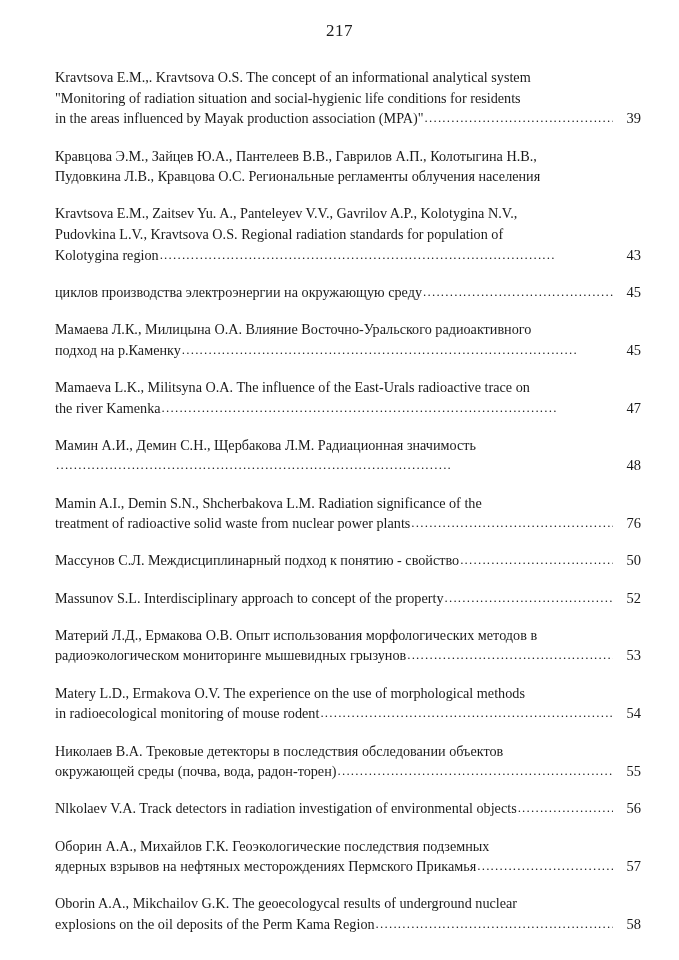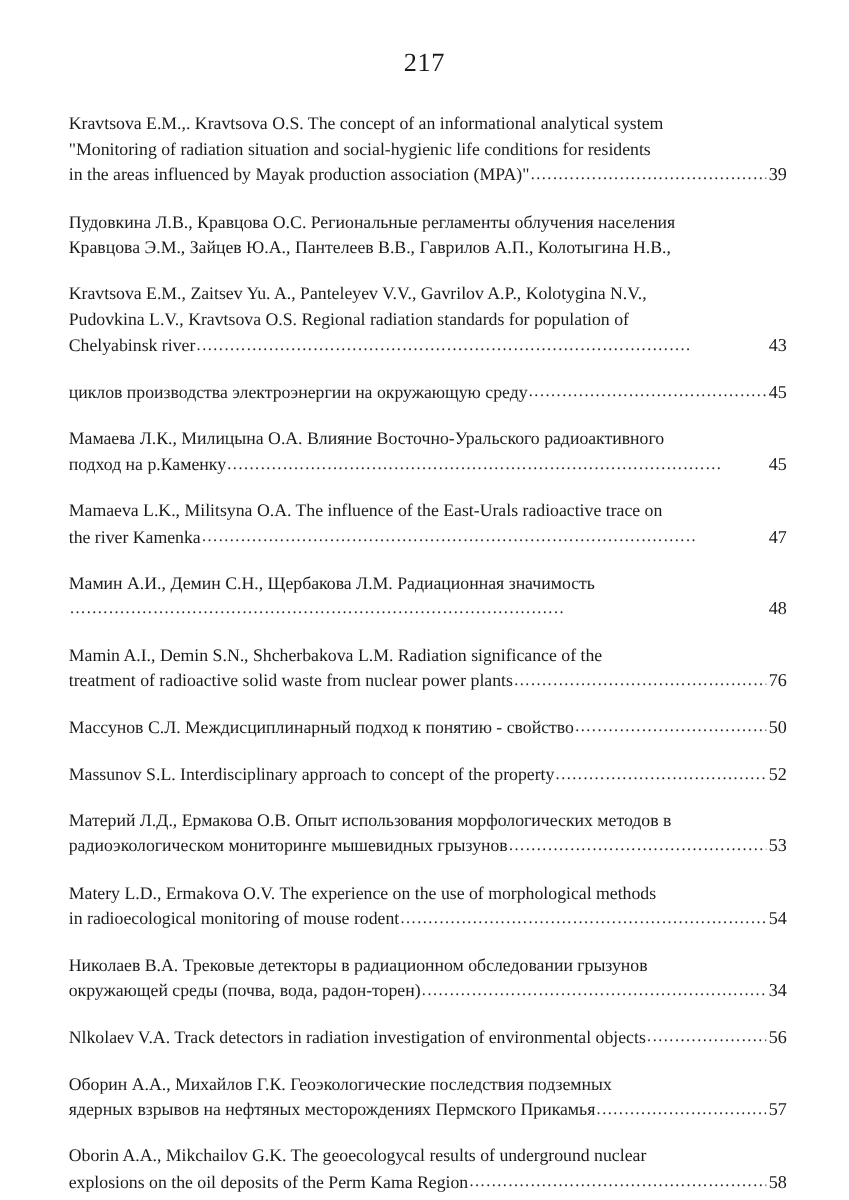--- a/index.html
+++ b/index.html
@@ -16,23 +16,23 @@
   }
   .page {
     position: relative;
     width: 679px;
     height: 960px;
     box-sizing: border-box;
     padding: 0;
   }
   .page-number {
     text-align: center;
-    font-size: 21px;
+    font-size: 17px;
     font-family: "Liberation Serif", serif;
-    margin-top: 38px;
+    margin-top: 21px;
     margin-bottom: 26px;
     letter-spacing: 0.5px;
   }
   .toc {
     margin: 0 38px 0 36px;
   }
   .entry {
     position: relative;
     margin-bottom: 16px;
     font-size: 14.2px;
@@ -71,21 +71,21 @@
     margin: 0 2px 0 1px;
     letter-spacing: 1.2px;
     font-size: 13px;
     color: #222;
     position: relative;
     top: -1px;
   }
   .pagenum {
     flex: 0 0 auto;
     width: 26px;
-    text-align: left;
+    text-align: right;
     font-size: 14.5px;
   }
   .entry-line.nolead .leader {
     visibility: hidden;
   }
 </style>
 </head>
 <body>
 
 <div class="page">
@@ -96,28 +96,28 @@
       <div class="entry">
         <div class="entry-line justify"><span class="txt">Kravtsova E.M.,. Kravtsova O.S. The concept of an informational analytical system</span></div>
         <div class="entry-line justify"><span class="txt">"Monitoring of radiation situation and social-hygienic life conditions for residents</span></div>
         <div class="entry-line last">
           <span class="txt">in the areas influenced by Mayak production association (MPA)"</span>
           <span class="leader">.........................................................................................</span>
           <span class="pagenum">39</span>
         </div>
       </div>
       <div class="entry">
+        <div class="entry-line justify"><span class="txt">Кравцова Э.М., Зайцев Ю.А., Пантелеев В.В., Гаврилов А.П., Колотыгина Н.В.,</span></div>
         <div class="entry-line justify"><span class="txt">Пудовкина Л.В., Кравцова О.С. Региональные регламенты облучения населения</span></div>
-        <div class="entry-line justify"><span class="txt">Кравцова Э.М., Зайцев Ю.А., Пантелеев В.В., Гаврилов А.П., Колотыгина Н.В.,</span></div>
       </div>
       <div class="entry">
         <div class="entry-line justify"><span class="txt">Kravtsova E.M., Zaitsev Yu. A., Panteleyev V.V., Gavrilov A.P., Kolotygina N.V.,</span></div>
         <div class="entry-line justify"><span class="txt">Pudovkina L.V., Kravtsova O.S. Regional radiation standards for population of</span></div>
         <div class="entry-line last">
-          <span class="txt">Chelyabinsk river</span>
+          <span class="txt">Kolotygina region</span>
           <span class="leader">.........................................................................................</span>
           <span class="pagenum">43</span>
         </div>
       </div>
       <div class="entry">
         <div class="entry-line last">
           <span class="txt">циклов производства электроэнергии на окружающую среду</span>
           <span class="leader">.........................................................................................</span>
           <span class="pagenum">45</span>
         </div>
@@ -177,25 +177,25 @@
       </div>
       <div class="entry">
         <div class="entry-line justify"><span class="txt">Matery L.D., Ermakova O.V. The experience on the use of morphological methods</span></div>
         <div class="entry-line last">
           <span class="txt">in radioecological monitoring of mouse rodent</span>
           <span class="leader">.........................................................................................</span>
           <span class="pagenum">54</span>
         </div>
       </div>
       <div class="entry">
-        <div class="entry-line justify"><span class="txt">Николаев В.А. Трековые детекторы в радиационном обследовании грызунов</span></div>
+        <div class="entry-line justify"><span class="txt">Николаев В.А. Трековые детекторы в последствия обследовании объектов</span></div>
         <div class="entry-line last">
           <span class="txt">окружающей среды (почва, вода, радон-торен)</span>
           <span class="leader">.........................................................................................</span>
-          <span class="pagenum">34</span>
+          <span class="pagenum">55</span>
         </div>
       </div>
       <div class="entry">
         <div class="entry-line last">
           <span class="txt">Nlkolaev V.A. Track detectors in radiation investigation of environmental objects</span>
           <span class="leader">.........................................................................................</span>
           <span class="pagenum">56</span>
         </div>
       </div>
       <div class="entry">

